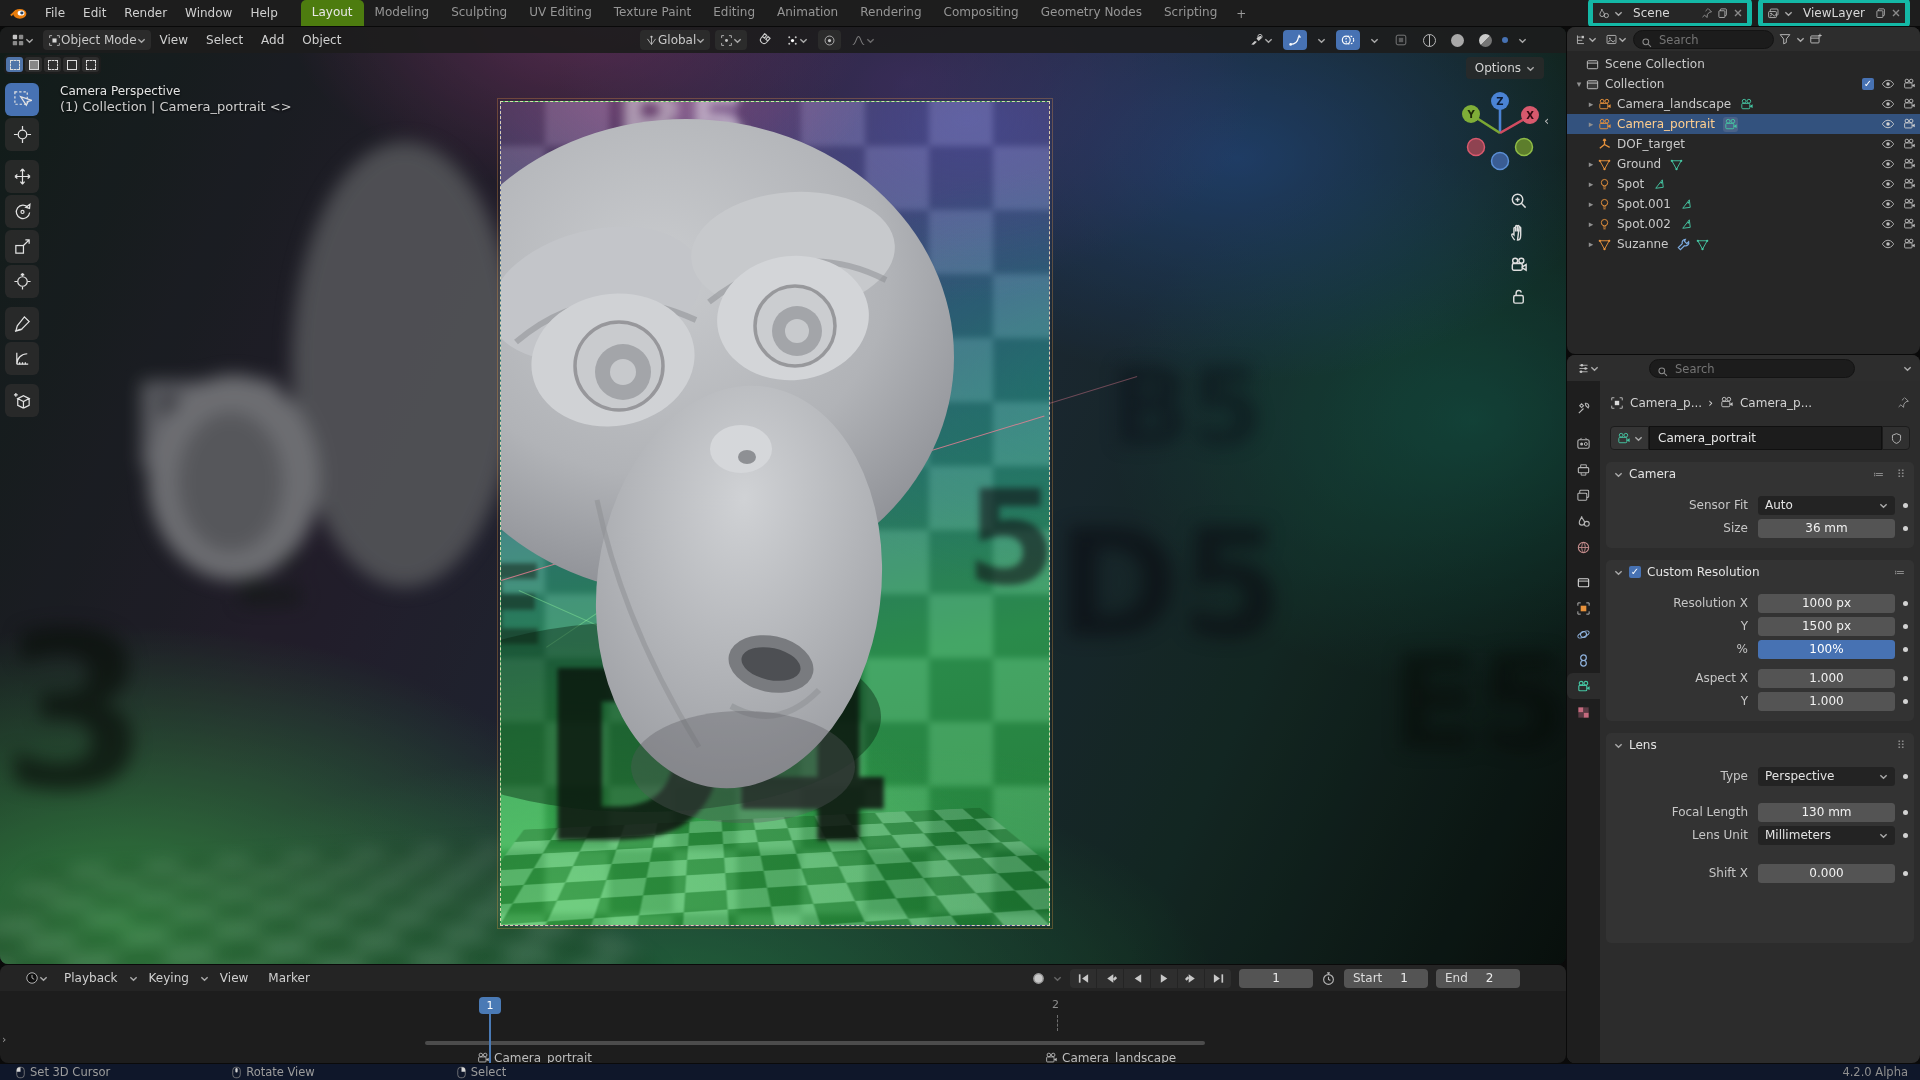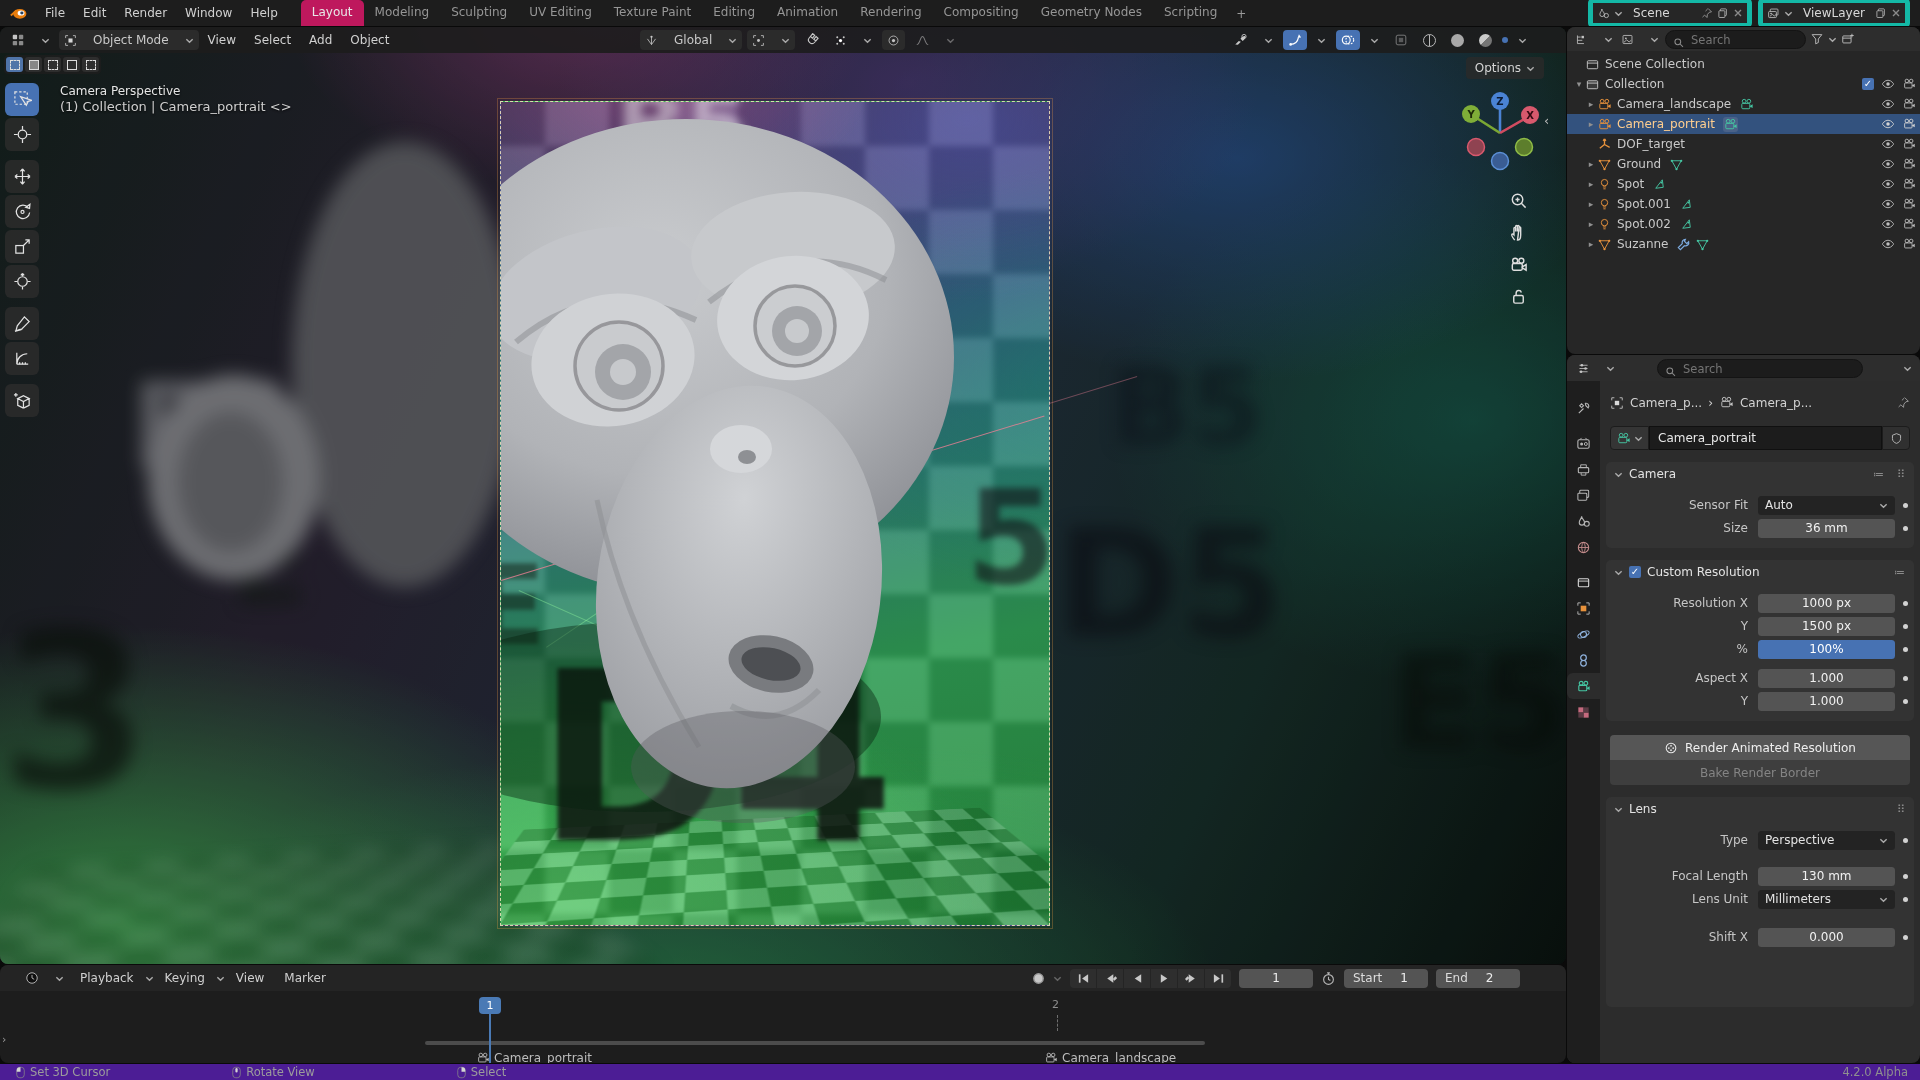--- a/index.html
+++ b/index.html
@@ -12,30 +12,30 @@
   svg{display:block}
   input{outline:none}
 
   
   .topbar{left:0;top:0;width:1920px;height:26px;background:#1d1d1d;border-bottom:1px solid #090909;
     display:flex;align-items:center;z-index:50}
   .blender-logo{width:18px;height:14px;margin:0 8px 0 10px}
   .menu-item{padding:0 9px;color:#d0d0d0;line-height:26px;cursor:default}
   .ws-tabs{display:flex;margin-left:14px;height:26px;align-items:flex-end}
   .ws-tab{padding:4px 11px 5px;color:#969696;border-radius:5px 5px 0 0;line-height:17px}
-  .ws-tab.active{background:#be185d;color:#e8e8e8}
+  .ws-tab.active{background:#4d7c0f;color:#e8e8e8}
   .ws-add{padding:4px 8px 5px;color:#9a9a9a}
   .top-right{margin-left:auto;display:flex;align-items:center;gap:6px;padding-right:10px}
   .id-block{display:flex;align-items:center;background:#262626;border:5px solid #14b8a6;border-radius:5px;height:20px;padding:0 4px;gap:4px}
   .id-block .name{color:#d8d8d8;padding:0 6px;min-width:58px}
 
   
   .viewport{left:0;top:27px;width:1566px;height:937px;background:#101014;border-radius:8px}
   .vp-header{position:relative;height:26px;background:#1d1d1de8;display:flex;align-items:center;z-index:30;padding-left:6px}
-  .hbtn{display:flex;align-items:center;gap:16px;height:20px;padding:0 5px;border-radius:4px;background:transparent}
+  .hbtn{display:flex;align-items:center;gap:0;height:20px;padding:0 5px;border-radius:4px;background:transparent}
   .hbtn.box{background:#2b2b2b}
   .hbtn.blue{background:#4772b3}
   .vh-center{position:absolute;left:640px;top:3px;display:flex;align-items:center;gap:5px}
   .vh-right{margin-left:auto;display:flex;align-items:center;gap:5px;padding-right:34px}
   .sphere{width:13px;height:13px;border-radius:50%}
   .sp-wire{border:1.4px solid #b8b8b8;box-sizing:border-box;background:linear-gradient(90deg,transparent 45%,#b8b8b8 45%,#b8b8b8 55%,transparent 55%)}
   .sp-solid{background:#a8a8a8}
   .sp-mat{background:linear-gradient(135deg,#cacaca 50%,#757575 50%)}
   .sp-rend{background:radial-gradient(circle at 35% 32%,#efefef,#696969)}
   .pill-active{background:#4772b3;border-radius:4px;padding:3px}
@@ -192,21 +192,21 @@
      color:#fff;text-align:center;line-height:17px;font-size:11px;z-index:5}
   .playline{position:absolute;left:489px;top:22px;width:2px;bottom:0;background:#4a7ab5;z-index:4}
   .tick2{position:absolute;left:1052px;top:7px;color:#8f8f8f;font-size:11px}
   .tickline{position:absolute;left:1057px;top:24px;height:16px;border-left:1px dashed #6f6f6f}
   .tl-scroll{position:absolute;left:425px;top:50px;width:780px;height:4px;background:#4c4c4c;border-radius:2px}
   .marker{position:absolute;top:60px;display:flex;align-items:center;gap:4px;color:#bdbdbd}
   .marker svg{width:14px;height:14px}
   .tl-expand{position:absolute;left:2px;top:42px;color:#9a9a9a;font-size:11px}
 
   
-  .statusbar{left:0;top:1064px;width:1920px;height:16px;background:#4c1d95;display:flex;
+  .statusbar{left:0;top:1064px;width:1920px;height:16px;background:#0f172a;display:flex;
      align-items:center;color:#9c9c9c;font-size:11.5px}
   .hint{display:flex;align-items:center;gap:5px}
   .hint svg{width:9px;height:13px}
   .sb-version{margin-left:auto;padding-right:12px;color:#8f8f8f}
 
   .orange{color:#e8923c}.green{color:#45c5a2}.blue{color:#7ba9dd}.gray{color:#c5c5c5}
 </style>
 </head>
 <body>
 
@@ -1151,35 +1151,20 @@
       </div>
       <div class="prow">
         <span class="plabel">Y</span>
         <div class="pwidget num">
             <span class="wtext">1.000</span>
           </div>
         <span class="dot"></span>
       </div>
     </div>
 
-    <div class="opbtns">
-      <div class="opbtn">
-        <svg class="i" width="14" height="14" viewBox="0 0 16 16">
-            <circle cx="8" cy="8" r="5.5" fill="none" stroke="#e8e8e8" stroke-width="1.2"></circle>
-            <circle cx="8" cy="5.5" r="1" fill="#e8e8e8"></circle>
-            <circle cx="8" cy="10.5" r="1" fill="#e8e8e8"></circle>
-            <circle cx="5.5" cy="8" r="1" fill="#e8e8e8"></circle>
-            <circle cx="10.5" cy="8" r="1" fill="#e8e8e8"></circle>
-          </svg>
-        <span>Render Animated Resolution</span>
-      </div>
-      <div class="opbtn disabled">
-        <span>Bake Render Border</span>
-      </div>
-    </div>
 
     <div class="panel" style="min-height:200px">
       <div class="panel-h">
         <svg class="chev" viewBox="0 0 10 10">
             <path d="M1.5 3.5l3.5 3.5L8.5 3.5"></path>
           </svg>
         <span>Lens</span>
         <span class="grip" style="margin-left:auto">⠿</span>
       </div>
       <div class="prow gap">

